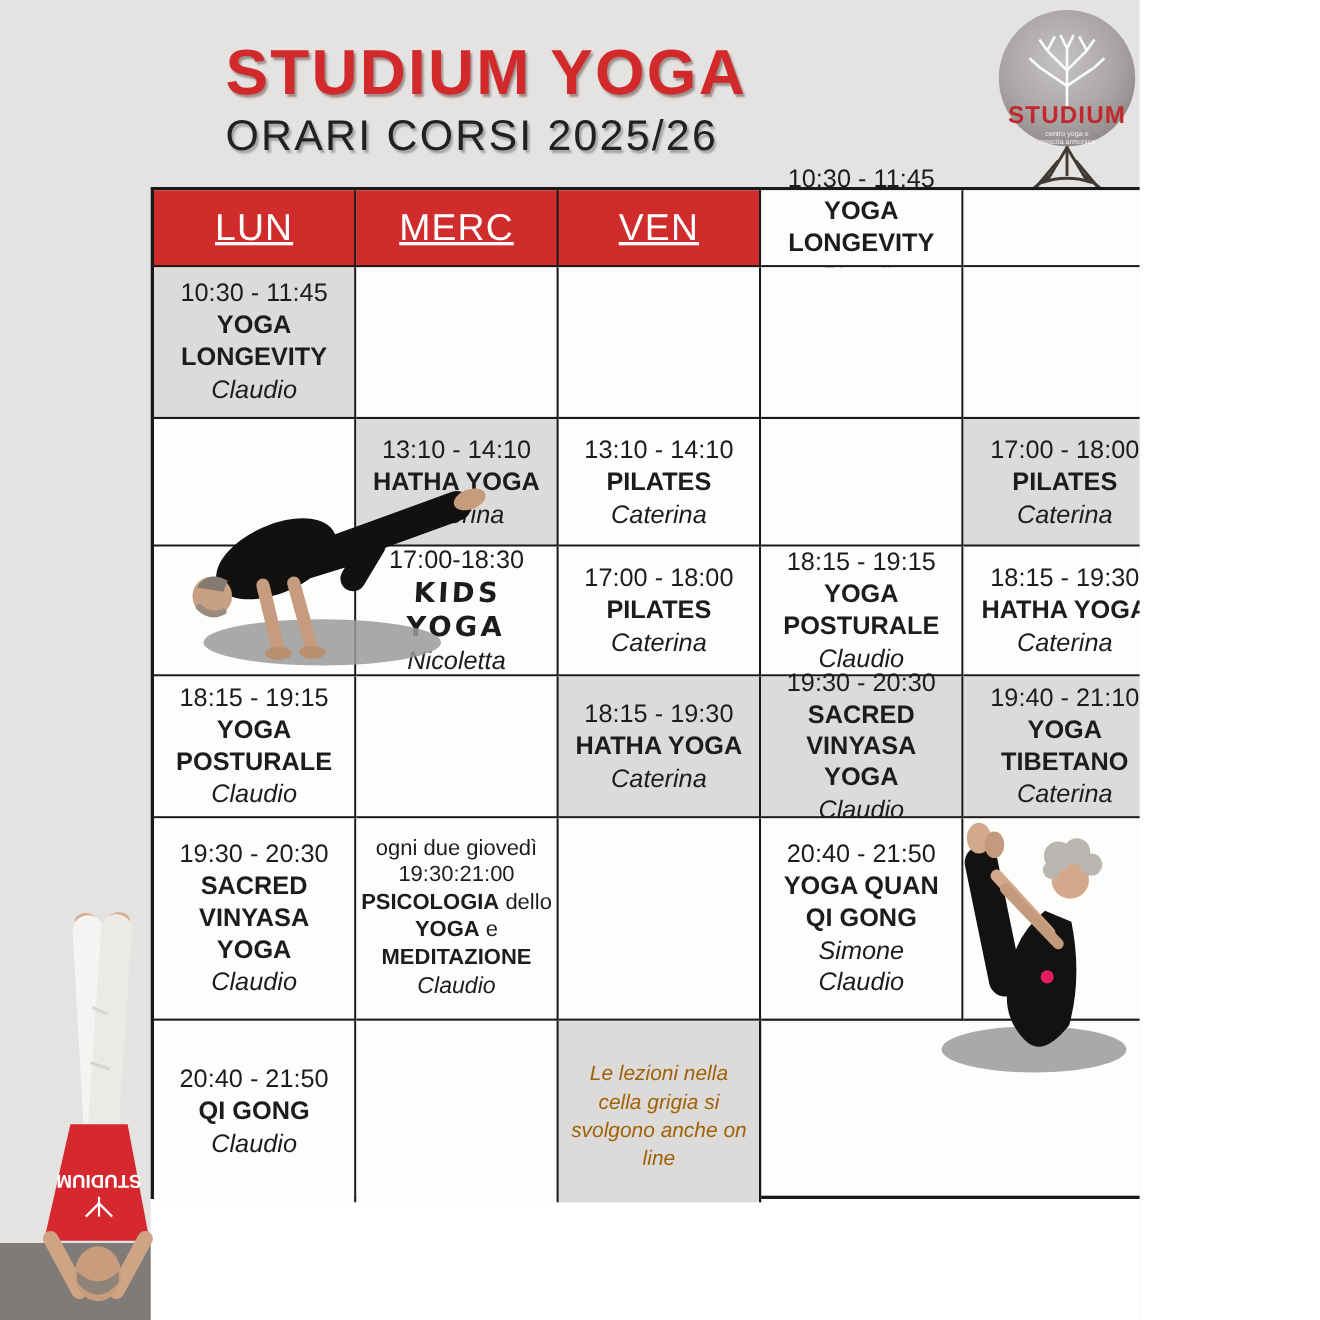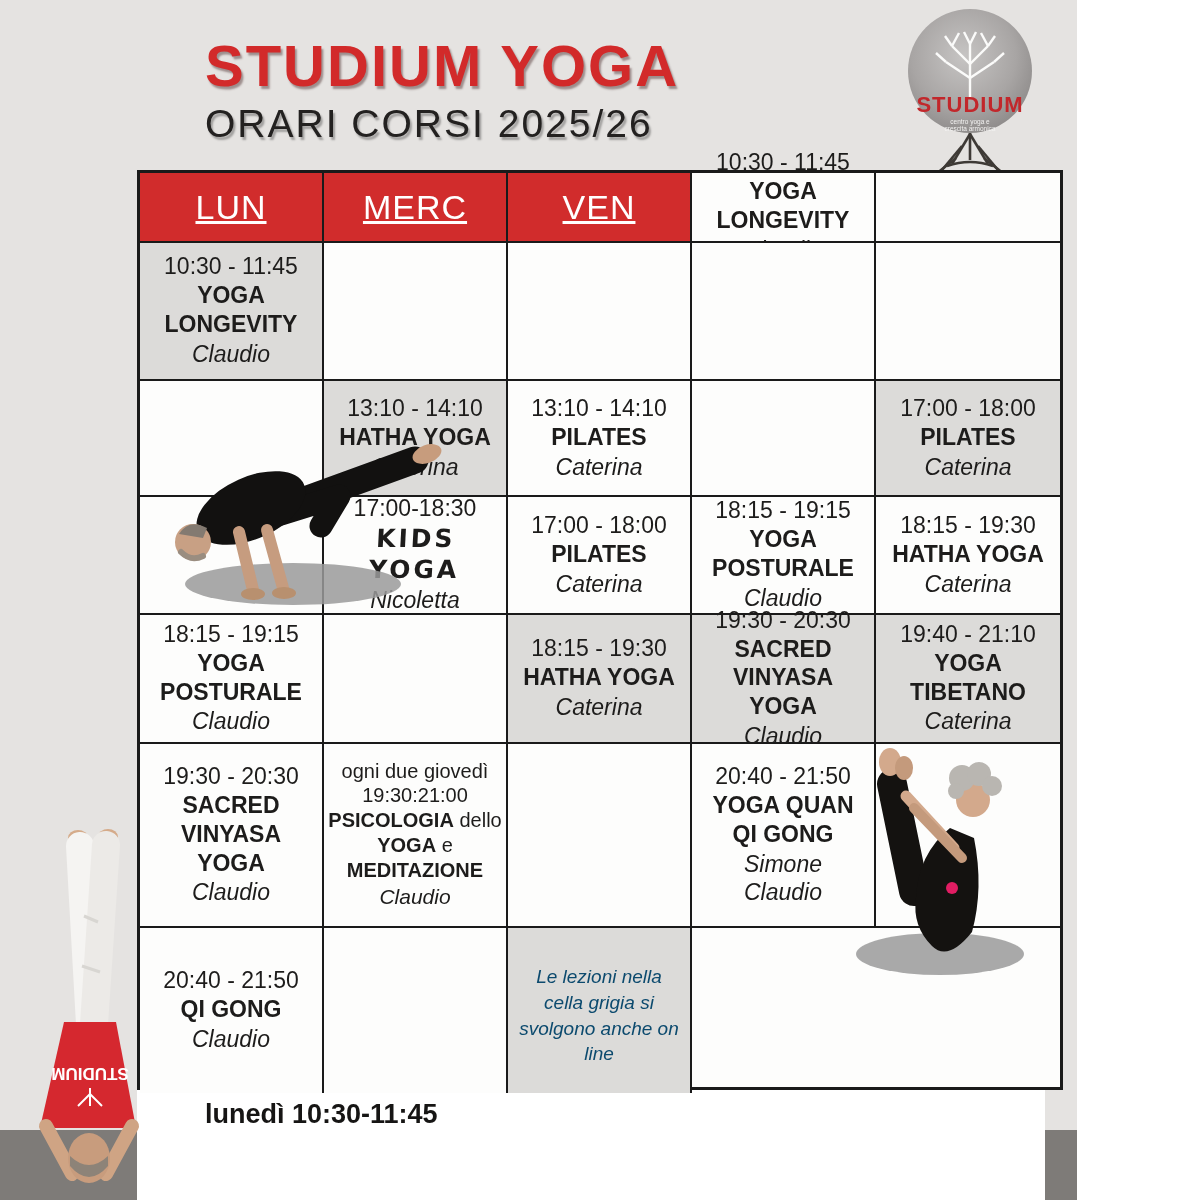--- a/index.html
+++ b/index.html
@@ -1,17 +1,17 @@
 <!DOCTYPE html>
 <html><head>
 <meta charset="utf-8">
 <style>
   html,body{margin:0;padding:0;}
   body{width:1200px;height:1200px;font-family:"Liberation Sans",sans-serif;}
-  #poster{position:relative;width:1036px;height:1200px;background:#e5e3e1;overflow:hidden;padding-left:41px;}
+  #poster{position:relative;width:1036px;height:1200px;background:#e5e3e1;overflow:hidden;}
 
   
   .title{position:absolute;left:205px;top:32px;font-size:58px;font-weight:800;letter-spacing:2px;
          color:#d22a2a;text-shadow:2px 3px 2px rgba(70,40,40,.45);}
   .subtitle{position:absolute;left:205px;top:102px;font-size:39px;font-weight:400;letter-spacing:2px;
          color:#232120;text-shadow:2px 3px 2px rgba(0,0,0,.3);}
 
   
   .logo{position:absolute;left:902px;top:6px;width:136px;height:172px;}
 
@@ -29,21 +29,21 @@
   .gray{background:#dcdbd9;}
   .t{font-size:23px;}
   .n{font-size:23px;font-weight:700;white-space:pre-line;line-height:1.25;}
   .p{font-size:23px;font-style:italic;white-space:pre-line;line-height:1.25;}
   .kids{font-family:"DejaVu Sans",sans-serif;font-weight:700;letter-spacing:3px;transform:skewX(-3deg);font-size:25px;}
   .smallcell .t{font-size:20px;}
   .smallcell .p{font-size:21px;}
   .mixline{font-size:20px;font-weight:400;line-height:1.25;}
   .mixline b{font-weight:800;}
   .notecell{justify-content:flex-end;padding-bottom:26px;}
-  .note{font-size:19px;font-style:italic;line-height:1.35;max-width:160px;color:#0c4a6e;}
+  .note{font-size:19px;font-style:italic;line-height:1.35;max-width:160px;color:#a16207;}
 
   
   .footer-band{position:absolute;left:137px;top:1090px;width:908px;height:110px;background:#ffffff;z-index:0;}
   .footer-text{position:absolute;left:205px;top:1094px;z-index:2;color:#161514;font-size:27px;line-height:1.55;}
   .footer-text b{font-weight:800;}
   .footer-text .l2{font-weight:800;}
 
   
   .floor-left{position:absolute;left:0;top:1130px;width:137px;height:70px;background:#7e7b78;z-index:1;}
   .floor-right{position:absolute;left:1045px;top:1130px;width:155px;height:70px;background:#7e7b78;z-index:1;}
@@ -223,21 +223,20 @@
       <span class="p">Claudio</span>
     </div>
     <div class="cell"></div>
     <div class="cell gray notecell">
       <span class="note">Le lezioni nella cella grigia si svolgono anche on line</span>
     </div>
   </div>
 
   <div class="footer-band"></div>
   <div class="footer-text">
-    <div class="l2">lunedì 10:30-11:45</div>
   </div>
 
   <div class="floor-left"></div>
   <div class="floor-right"></div>
 
   <svg class="ph ph-armbalance" viewBox="0 0 302 202">
     <ellipse cx="150" cy="174" rx="108" ry="21" fill="#9a9a9a" opacity="0.85"></ellipse>
     <path d="M140,98 L272,50" stroke="#121110" stroke-width="27" stroke-linecap="round" fill="none"></path>
     <ellipse cx="284" cy="44" rx="15" ry="9" fill="#c79c7d" transform="rotate(-20 284 44)"></ellipse>
     <path d="M138,104 L196,86 L178,116" stroke="#121110" stroke-width="23" stroke-linecap="round" stroke-linejoin="round" fill="none"></path>

